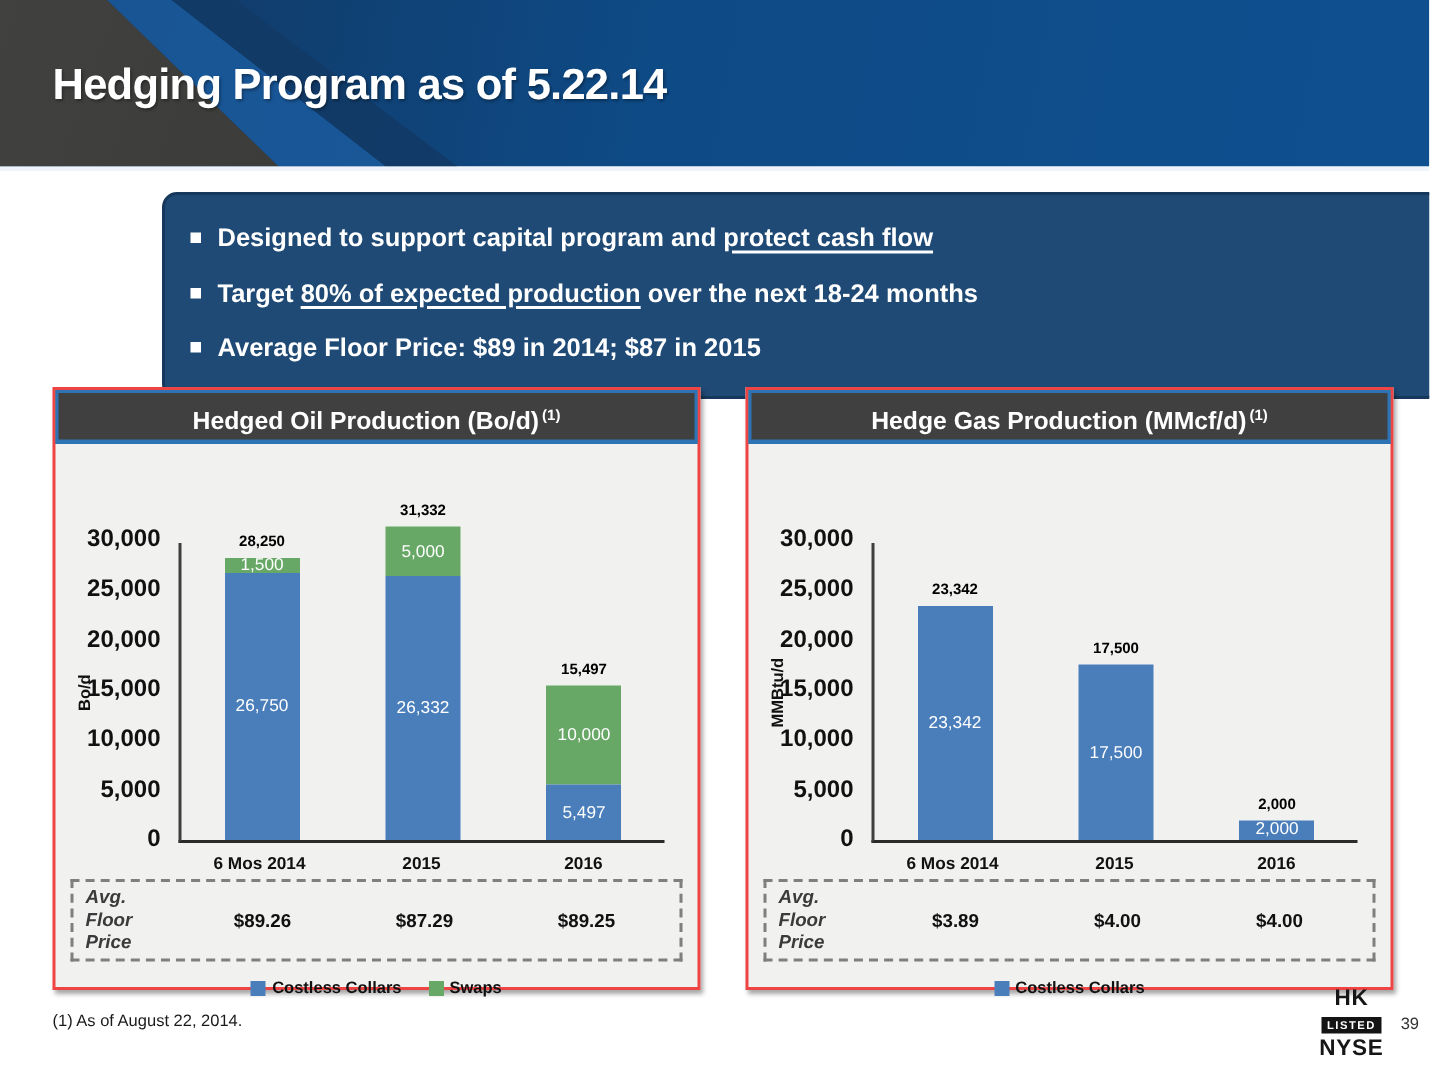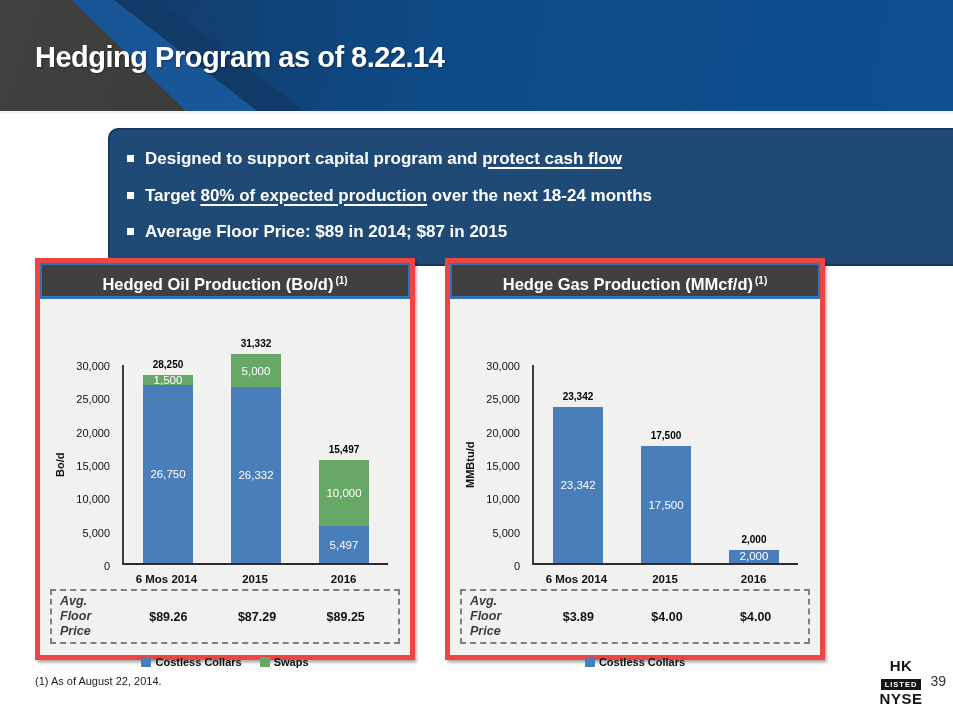--- a/index.html
+++ b/index.html
@@ -25,31 +25,31 @@
   .callout { position:absolute; left:108px; top:128px; width:858px;
     background:#1f4a75; border:2px solid #16385c; border-radius:10px;
     padding:11px 22px 13px 17px; }
   .bullet-row { display:flex; align-items:flex-start; gap:11px; padding:6px 0; }
   .bullet-square { width:7px; height:7px; background:#fff; margin-top:8px; flex:0 0 auto; }
   .bullet-text { color:#fff; font-size:17px; font-weight:bold; line-height:1.45; }
   .u { text-decoration:underline; text-decoration-thickness:2px; text-underline-offset:3px; }
 
   
   .charts-row { position:absolute; top:258px; left:35px; display:flex; gap:30px; }
-  .panel { width:380px; height:402px; background:#f1f1f0; border:5px solid #ef4444;
+  .panel { width:432px; height:402px; background:#f1f1f0; border:2px solid #ef4444;
     box-shadow:1.5px 2.5px 3px rgba(0,0,0,.35); }
   .panel-title { height:36px; background:#404040; border:2px solid #2e74b5; border-bottom-width:3px;
     color:#fff; font-size:16.5px; font-weight:bold; text-align:center; line-height:31px; }
   .panel-title sup { font-size:10px; vertical-align:6px; margin-left:2px; }
 
   .chart-area { position:relative; height:286px; margin:0 12px; }
   .plot { position:absolute; left:70px; right:10px; bottom:20px; height:200px;
     border-left:2px solid #3f3f3f; border-bottom:2px solid #2b2b2b; }
   .yticks { position:absolute; left:0; width:64px; bottom:20px; height:200px; }
-  .ytick { position:absolute; right:6px; font-size:11px; font-weight:normal; color:#111; white-space:nowrap; }
+  .ytick { position:absolute; right:6px; font-size:16px; font-weight:bold; color:#111; white-space:nowrap; }
   .ylabel { position:absolute; left:0px; bottom:20px; height:200px; width:16px;
     writing-mode:vertical-rl; transform:rotate(180deg);
     display:flex; align-items:center; justify-content:center;
     font-size:11px; font-weight:bold; color:#111; }
   .xlabels { position:absolute; left:70px; right:10px; bottom:0; height:17px; }
   .xlabel { position:absolute; bottom:0; width:100px; text-align:center;
     font-size:11.5px; font-weight:bold; color:#111; }
   .bar { position:absolute; bottom:0; width:50px; display:flex; flex-direction:column-reverse; }
   .bar-seg { width:100%; display:flex; align-items:center; justify-content:center; overflow:visible; }
   .seg-label { color:#fff; font-size:11.5px; white-space:nowrap; }
@@ -68,33 +68,33 @@
   .legend-swatch { width:10px; height:10px; display:inline-block; }
   .legend-label { font-size:11px; font-weight:bold; color:#111; }
 
   
   .footnote { position:absolute; left:35px; bottom:28px; font-size:11px; color:#1a1a1a; }
   .logo { position:absolute; right:26px; bottom:8px; width:52px; text-align:center; }
   .logo-top { font-size:15px; font-weight:bold; color:#161616; line-height:1.05; letter-spacing:.5px; }
   .logo-mid { display:inline-block; font-size:7.5px; font-weight:bold; color:#fff; background:#141414;
     padding:1px 4px; letter-spacing:1px; margin:1px 0; }
   .logo-bottom { font-size:15px; font-weight:bold; color:#161616; line-height:1.05; letter-spacing:.5px; }
-  .page-number { position:absolute; right:7px; bottom:26px; font-size:14px; color:#333;text-align:center; }
+  .page-number { position:absolute; right:7px; bottom:26px; font-size:11px; color:#333;text-align:center; }
 </style>
 </head>
 <body>
 
 <div class="slide">
 
   <div class="header">
     <div class="band-charcoal"></div>
     <div class="band-mid"></div>
     <div class="band-dark"></div>
   </div>
-  <h1 class="slide-title">Hedging Program as of 8.22.14</h1>
+  <h1 class="slide-title">Hedging Program as of 5.22.14</h1>
 
   <div class="callout">
     <div class="bullet-row">
       <span class="bullet-square"></span>
       <span class="bullet-text"><span>Designed to support capital program and </span><span class="u">protect cash flow</span></span>
     </div>
     <div class="bullet-row">
       <span class="bullet-square"></span>
       <span class="bullet-text"><span>Target </span><span class="u">80% of expected production</span><span> over the next 18-24 months</span></span>
     </div>

